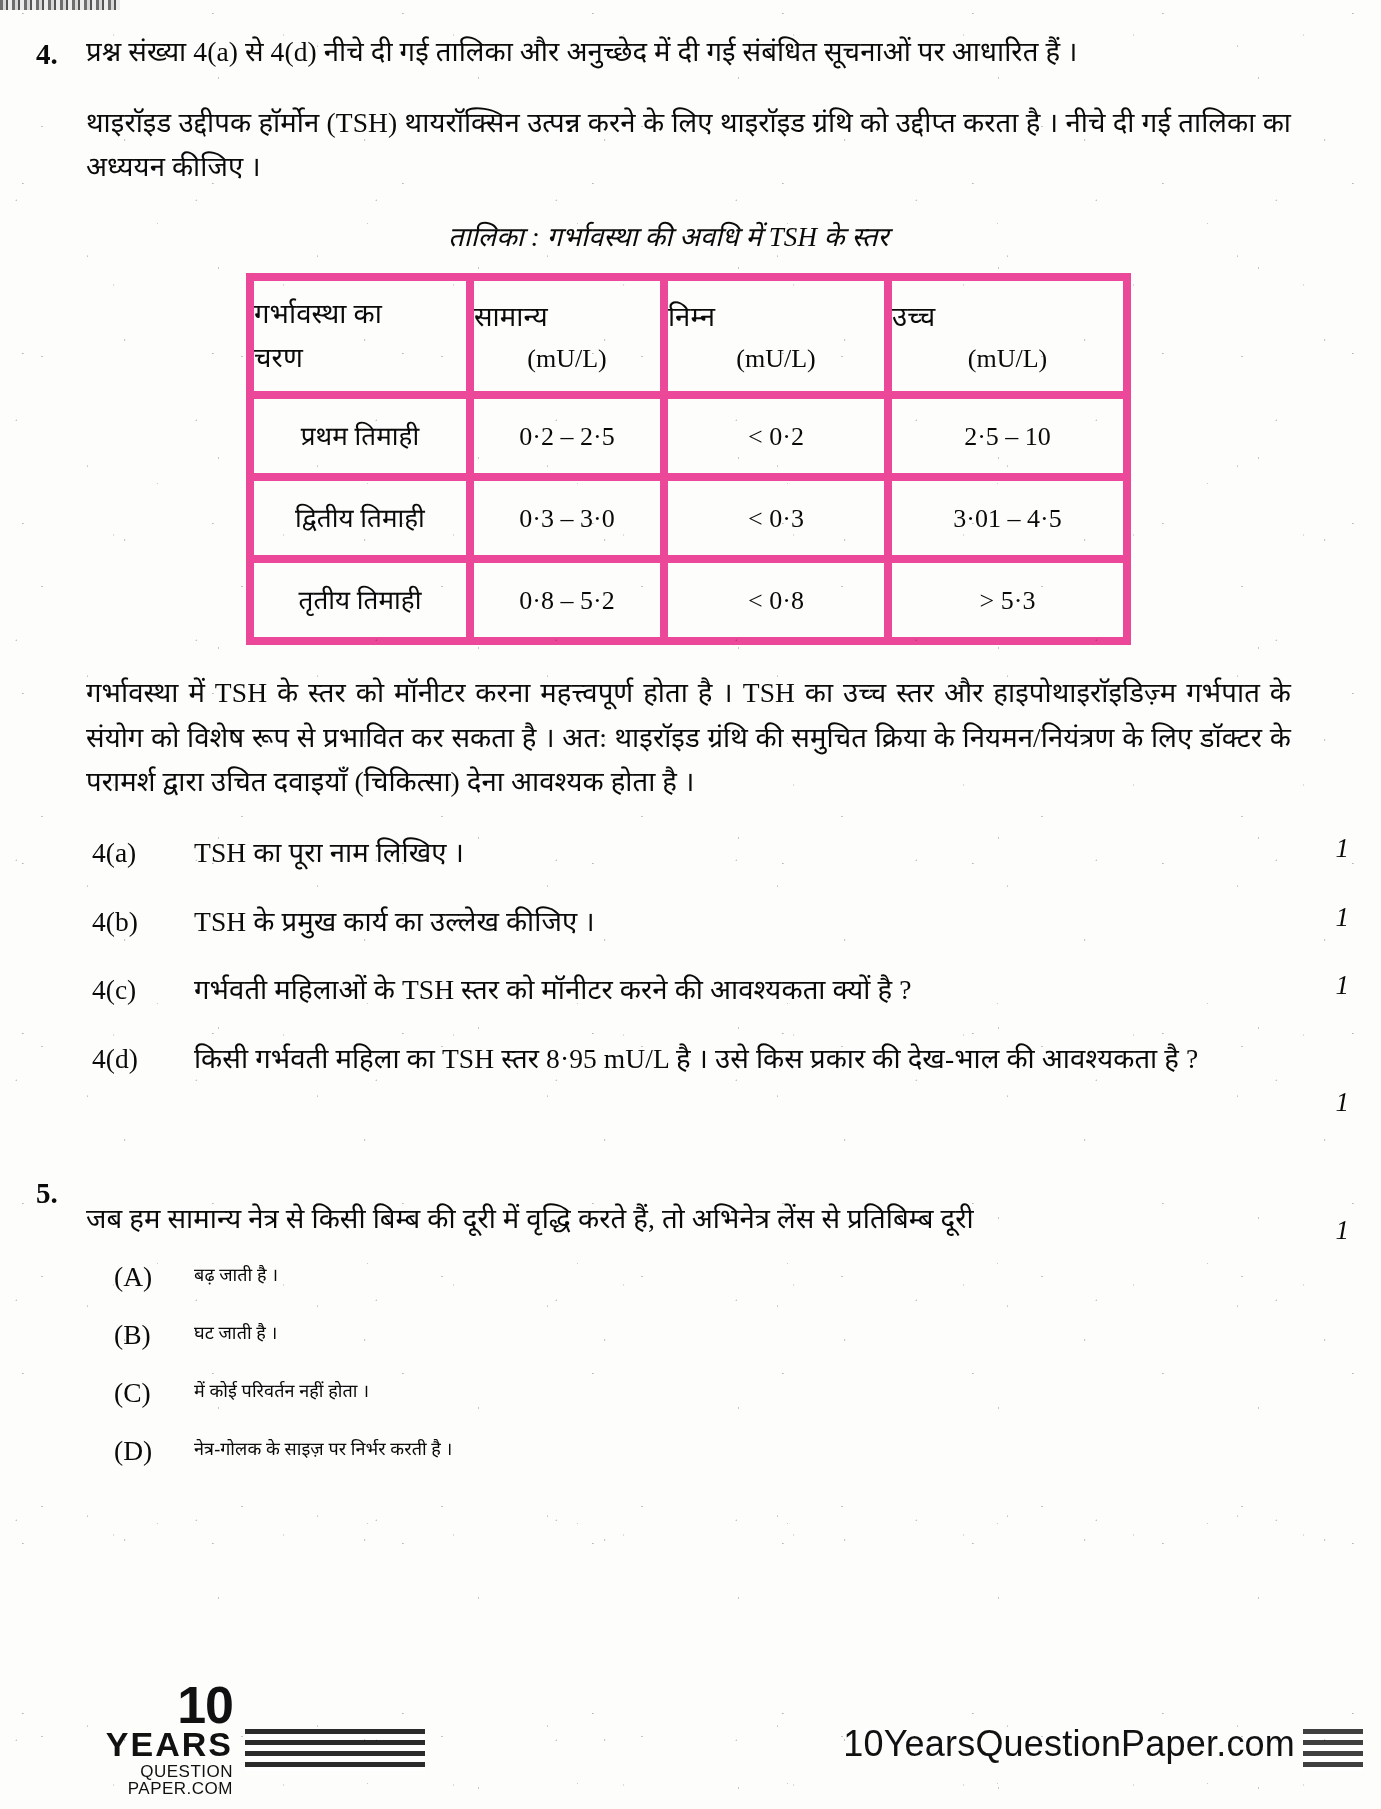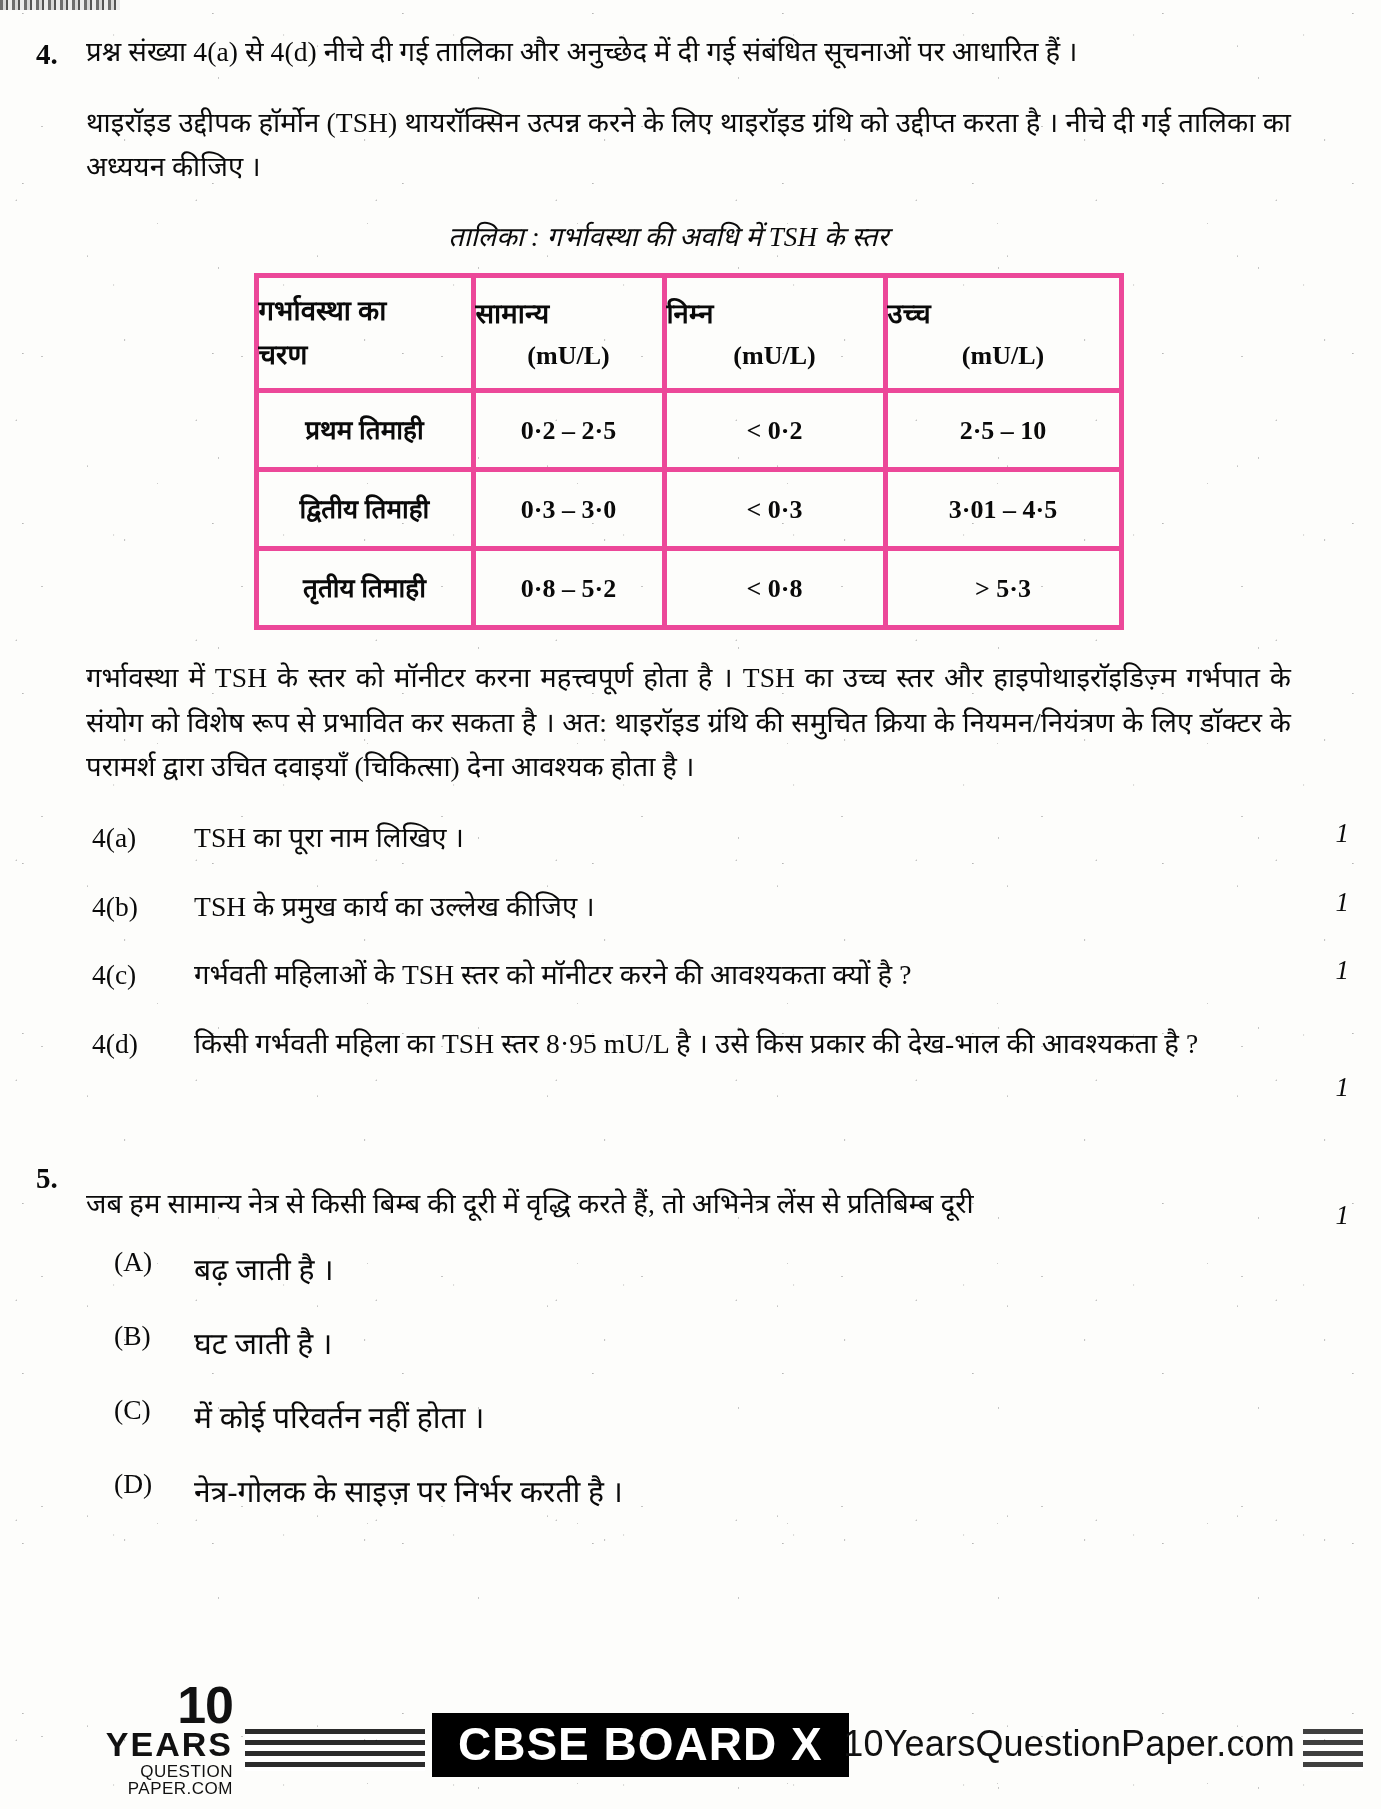--- a/index.html
+++ b/index.html
@@ -99,25 +99,25 @@
     margin: 10px 0 14px 0;
     padding-right: 40px;
   }
   .tsh-table {
     border-collapse: collapse;
     margin: 0 auto 0 auto;
     width: 845px;
     table-layout: fixed;
   }
   .tsh-table td, .tsh-table th {
-    border: 5px solid #ec4899;
+    border: 8px solid #ec4899;
     text-align: center;
     vertical-align: middle;
     font-size: 26px;
-    font-weight: 700;
+    font-weight: 400;
     padding: 9px 0;
     line-height: 1.45;
   }
   .tsh-table thead td {
     height: 92px;
   }
   .tsh-table tbody td {
     height: 56px;
   }
   .col-stage { width: 212px; }
@@ -176,21 +176,21 @@
   }
   .optlabel {
     flex: 0 0 108px;
     width: 108px;
     font-size: 27.5px;
     padding-left: 28px;
     box-sizing: border-box;
   }
   .opttext {
     flex: 1 1 auto;
-    font-size: 30px;
+    font-size: 18px;
     line-height: 1.6;
   }
 
   
   .footer {
     position: absolute;
     left: 0;
     bottom: 0;
     width: 1381px;
     height: 108px;
@@ -393,19 +393,18 @@
 
   </div>
 
   <div class="footer">
     <div class="footer-logo">
       <div class="logo-top">10</div>
       <div class="logo-years">YEARS</div>
       <div class="logo-sub">QUESTION PAPER.COM</div>
     </div>
     <div class="footer-stripes"></div>
-    <div class="footer-banner">CBSE BOARD X</div>
     <div class="footer-site">10YearsQuestionPaper.com</div>
     <div class="footer-stripes-right"></div>
   </div>
 
   <div class="scan-noise"></div>
 </div>
 
 </body></html>

